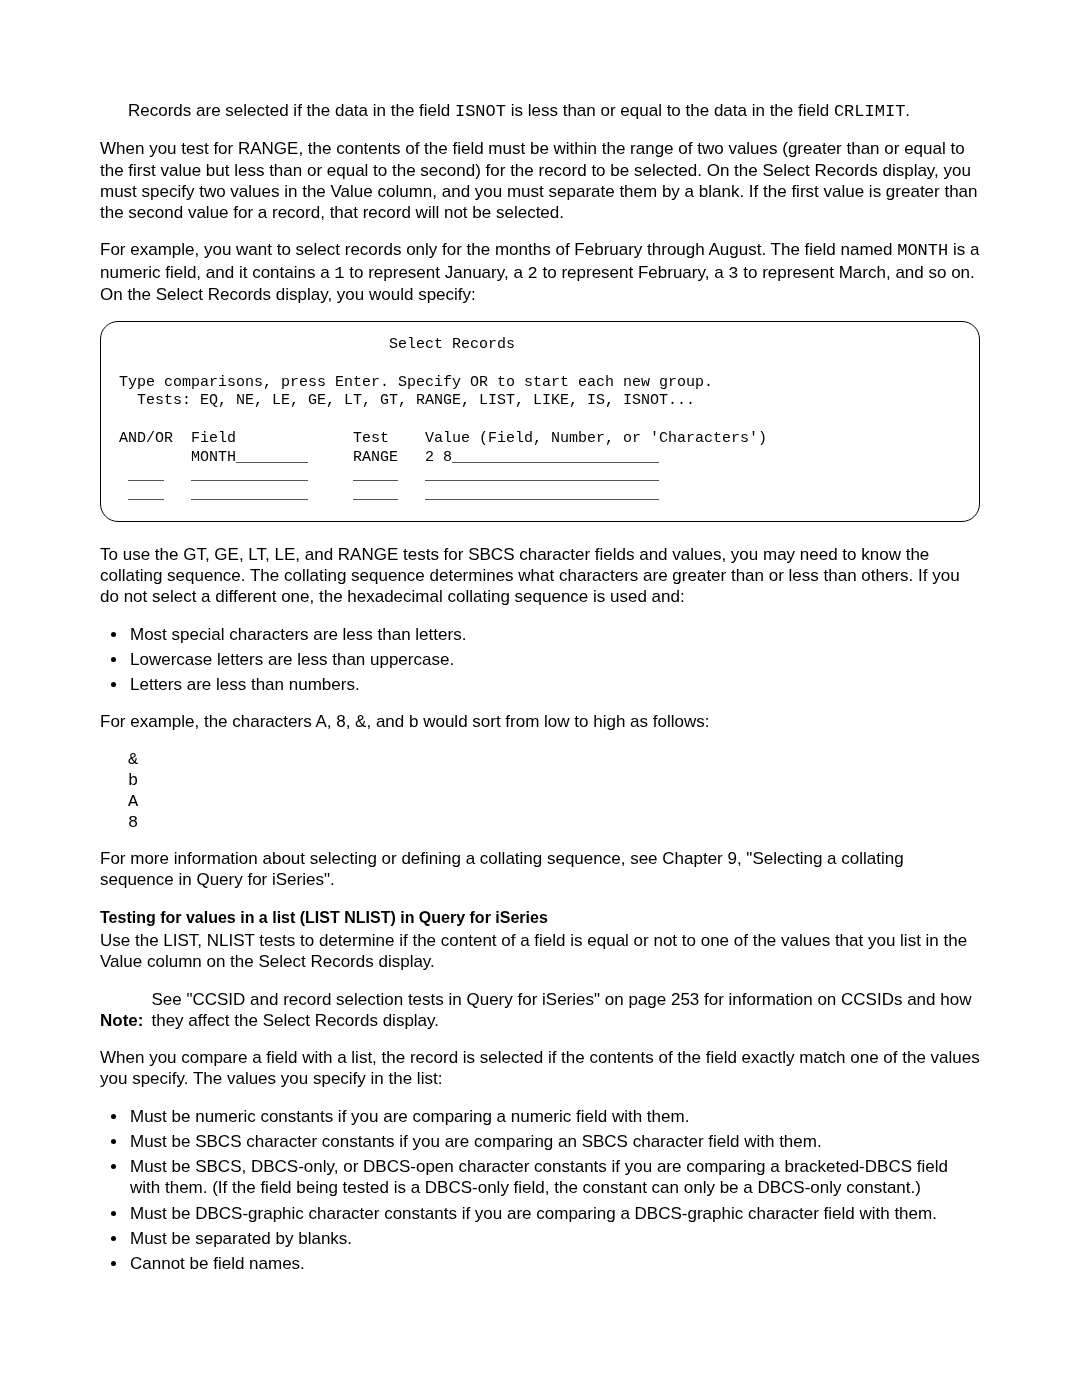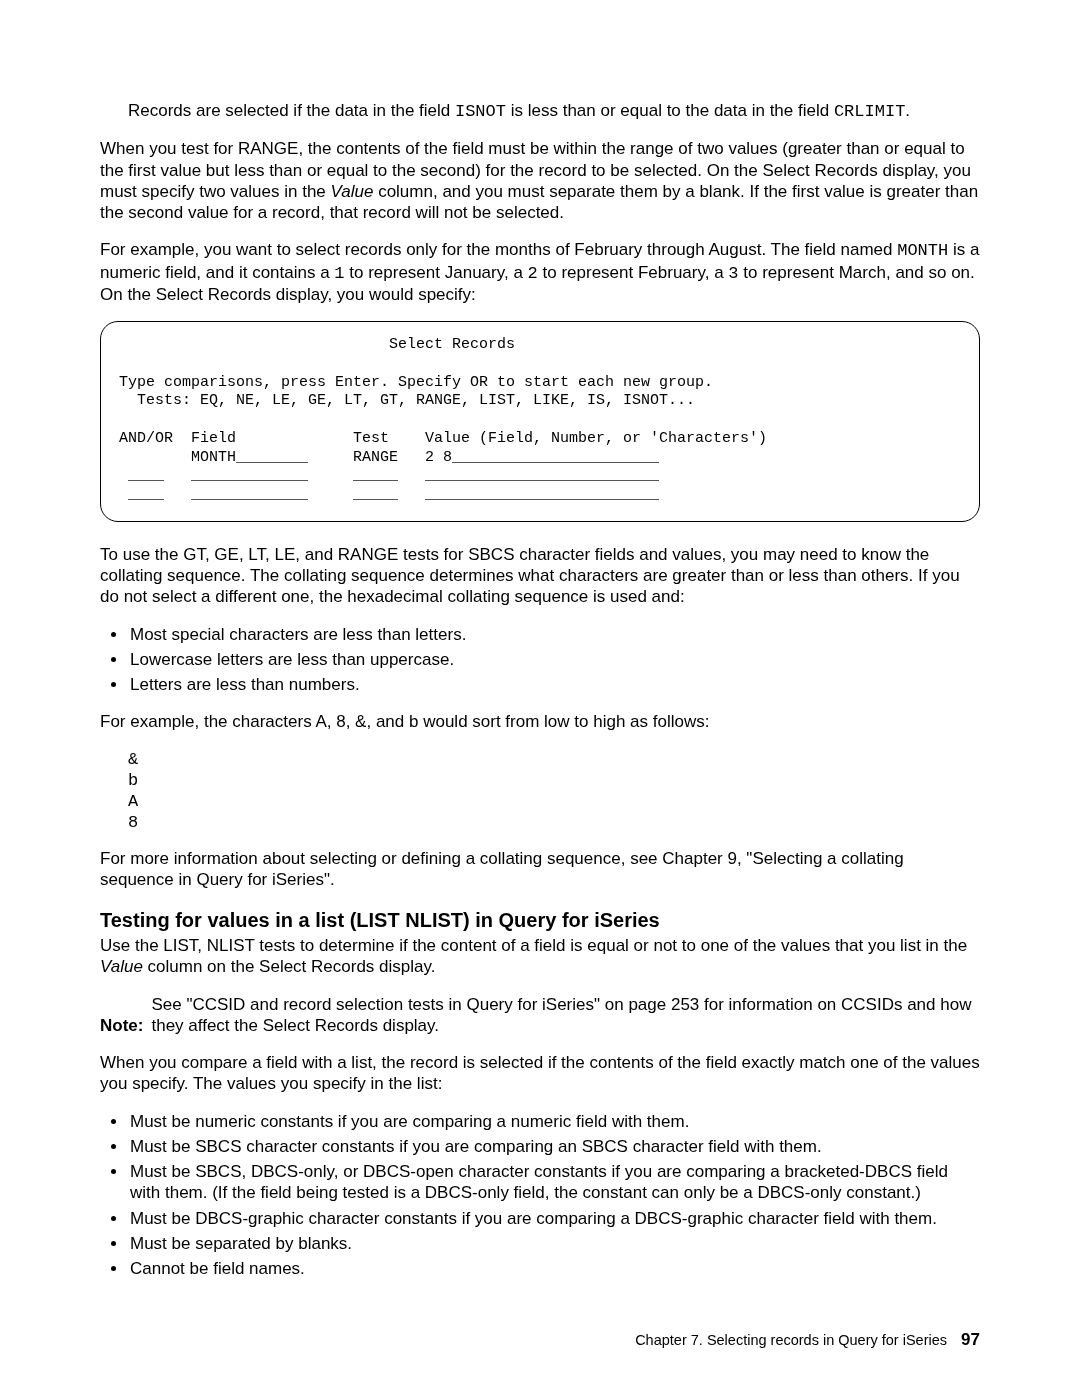--- a/index.html
+++ b/index.html
@@ -13,36 +13,36 @@
     width: 1080px;
     margin: 0 auto;
     padding: 100px 100px 50px 100px;
     box-sizing: border-box;
     font-size: 17px;
     line-height: 1.25;
   }
   p { margin: 0 0 16px 0; }
   .mono { font-family: "Courier New", Courier, monospace; white-space: pre; }
   .mono-inline { font-family: "Courier New", Courier, monospace; }
-  .ital { font-style: italic; }
+  .ital { }
   .indent { margin-left: 28px; }
   .screen-box {
     border: 1px solid #000;
     border-radius: 18px;
     padding: 14px 18px 16px 18px;
     margin: 4px 0 22px 0;
     font-family: "Courier New", Courier, monospace;
     font-size: 15px;
     line-height: 1.25;
     white-space: pre;
     overflow: hidden;
   }
   ul.bullets { margin: 0 0 16px 28px; padding: 0; }
   ul.bullets li { margin: 4px 0; list-style: disc; padding-left: 2px; }
-  h2.section { font-size: 20px; font-weight: bold; margin: 18px 0 2px 0; }
+  h2.section { font-size: 16px; font-weight: bold; margin: 18px 0 2px 0; }
   .note-row { display: flex; margin-bottom: 16px; align-items: flex-end; }
   .note-label { font-weight: bold; padding-right: 8px; white-space: nowrap; }
   .footer { text-align: right; font-size: 14.5px; margin-top: 50px; }
   .footer .pagenum { font-weight: bold; margin-left: 10px; font-size: 17px; }
 </style>
 </head>
 <body>
 <div class="page">
 
 <p class="indent">
@@ -99,18 +99,14 @@
 
 <ul class="bullets">
   <li>Must be numeric constants if you are comparing a numeric field with them.</li>
   <li>Must be SBCS character constants if you are comparing an SBCS character field with them.</li>
   <li>Must be SBCS, DBCS-only, or DBCS-open character constants if you are comparing a bracketed-DBCS field with them. (If the field being tested is a DBCS-only field, the constant can only be a DBCS-only constant.)</li>
   <li>Must be DBCS-graphic character constants if you are comparing a DBCS-graphic character field with them.</li>
   <li>Must be separated by blanks.</li>
   <li>Cannot be field names.</li>
 </ul>
 
-<div class="footer">
-  <span>Chapter 7. Selecting records in Query for iSeries</span>
-  <span class="pagenum">97</span>
-</div>
 
 </div>
 
 </body></html>

